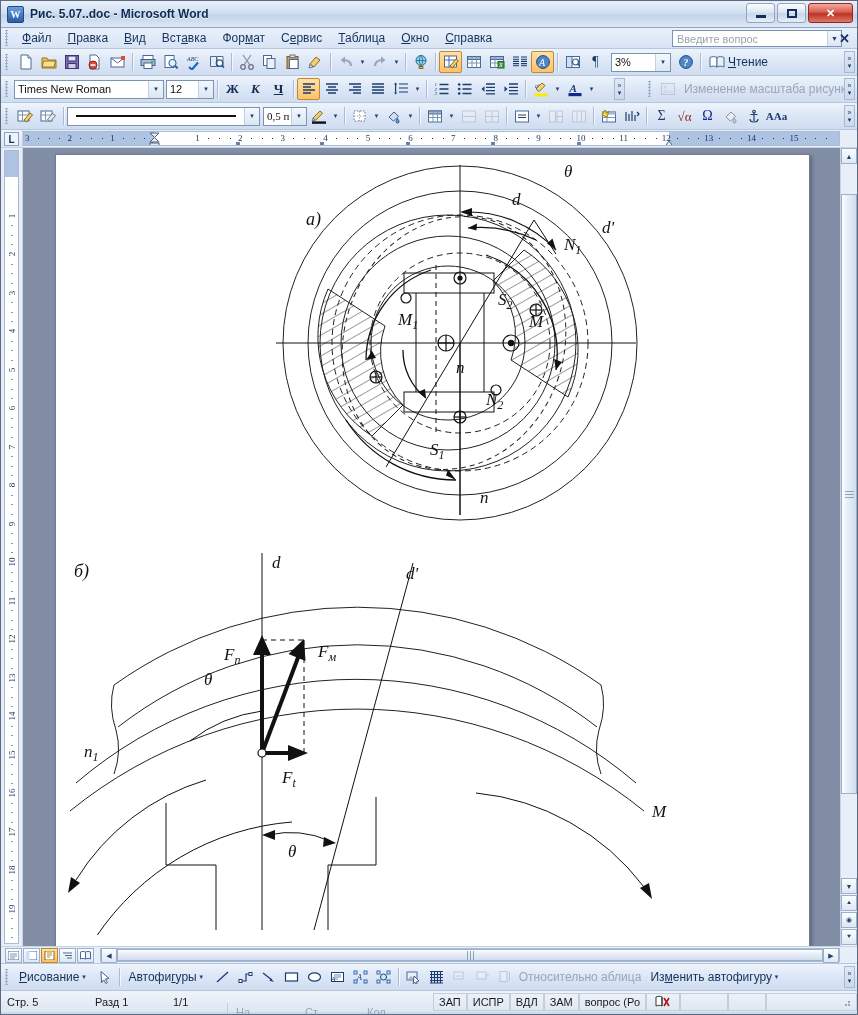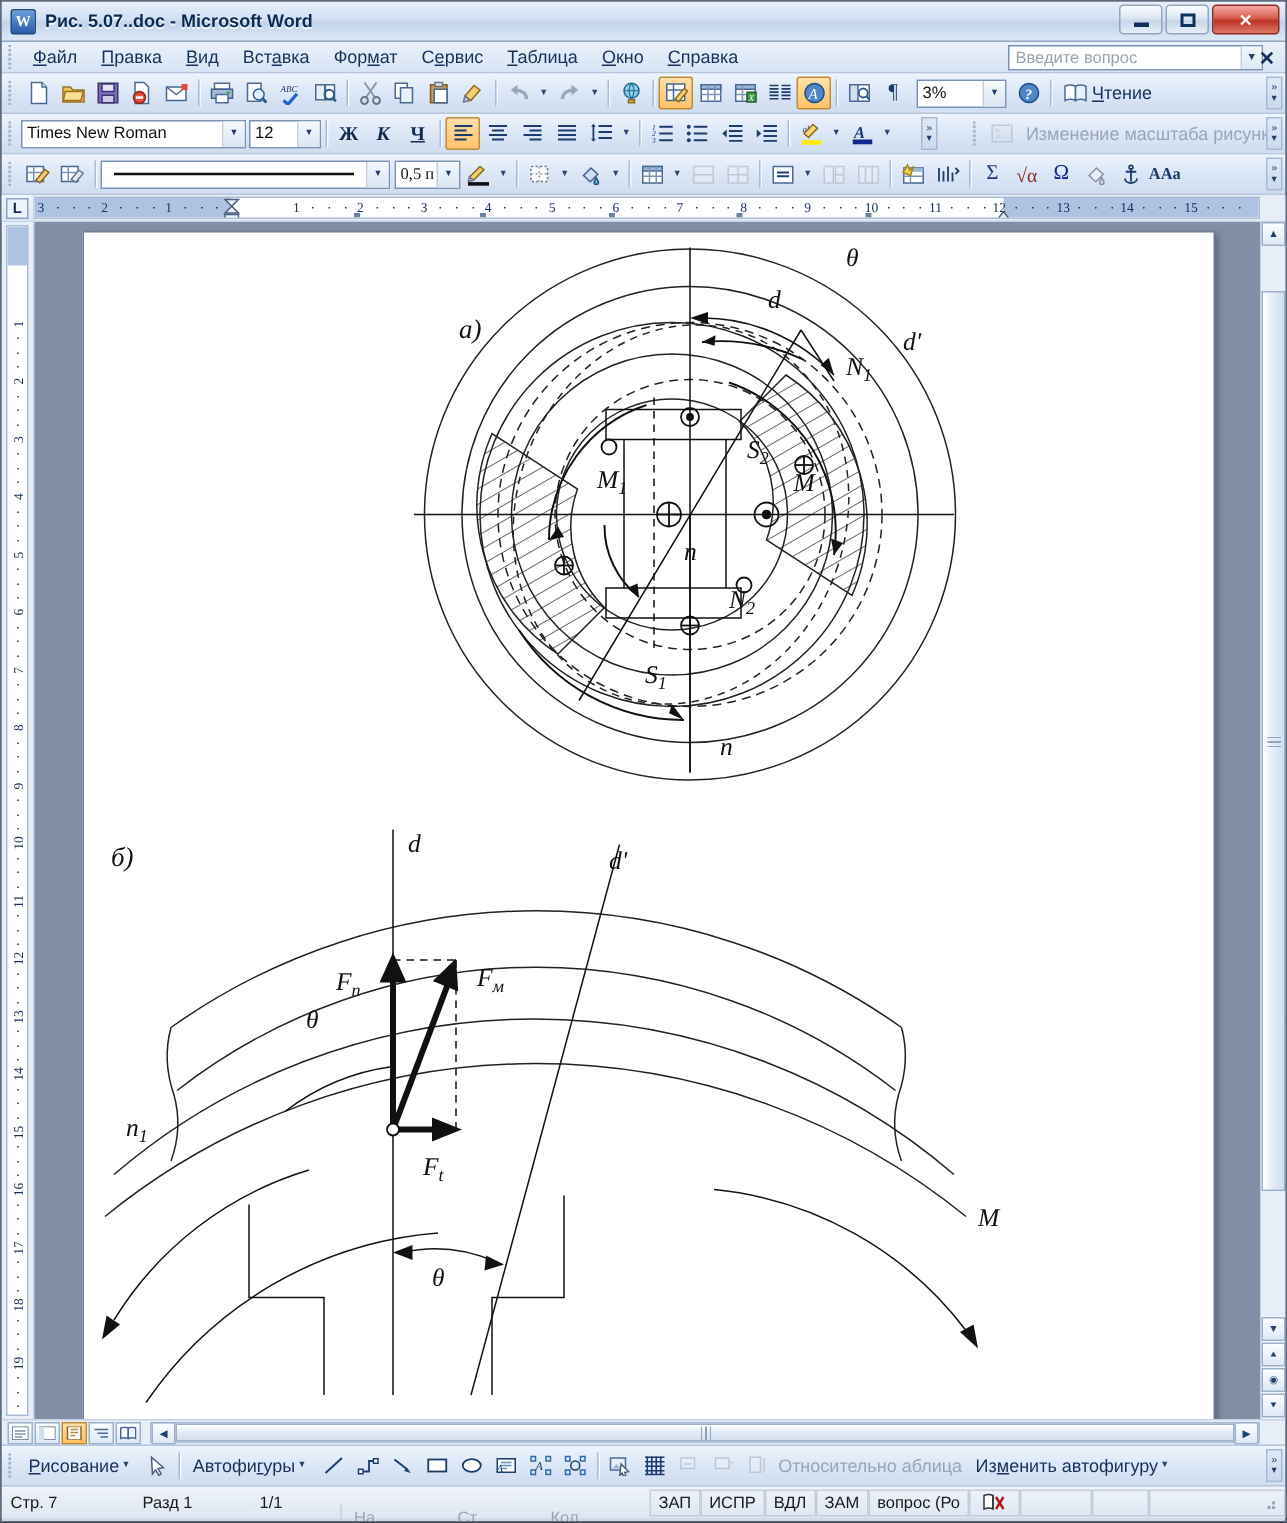--- a/index.html
+++ b/index.html
@@ -1340,21 +1340,21 @@
       <span class="tlabel" style="padding:0;">Из<u>м</u>енить автофигуру</span>
       <span class="tdrop" style="width:9px;">▼</span>
     </div>
     <div class="overflow">
         <span>»</span>
         <span>▾</span>
       </div>
   </div>
 
   <div class="statusbar">
-    <div class="scell" style="width:88px;">Стр. 7</div>
+    <div class="scell" style="width:88px;">Стр. 5</div>
     <div class="scell" style="width:78px;">Разд 1</div>
     <div class="scell" style="width:60px;">1/1</div>
     <div class="scell dim" style="width:72px;border-left:1px solid #c3ceda;padding-left:8px;">На</div>
     <div class="scell dim" style="width:62px;">Ст</div>
     <div class="scell dim" style="width:72px;">Кол</div>
     <div class="sbox dim">ЗАП</div>
     <div class="sbox dim">ИСПР</div>
     <div class="sbox dim">ВДЛ</div>
     <div class="sbox dim">ЗАМ</div>
     <div class="sbox">вопрос (Ро</div>

